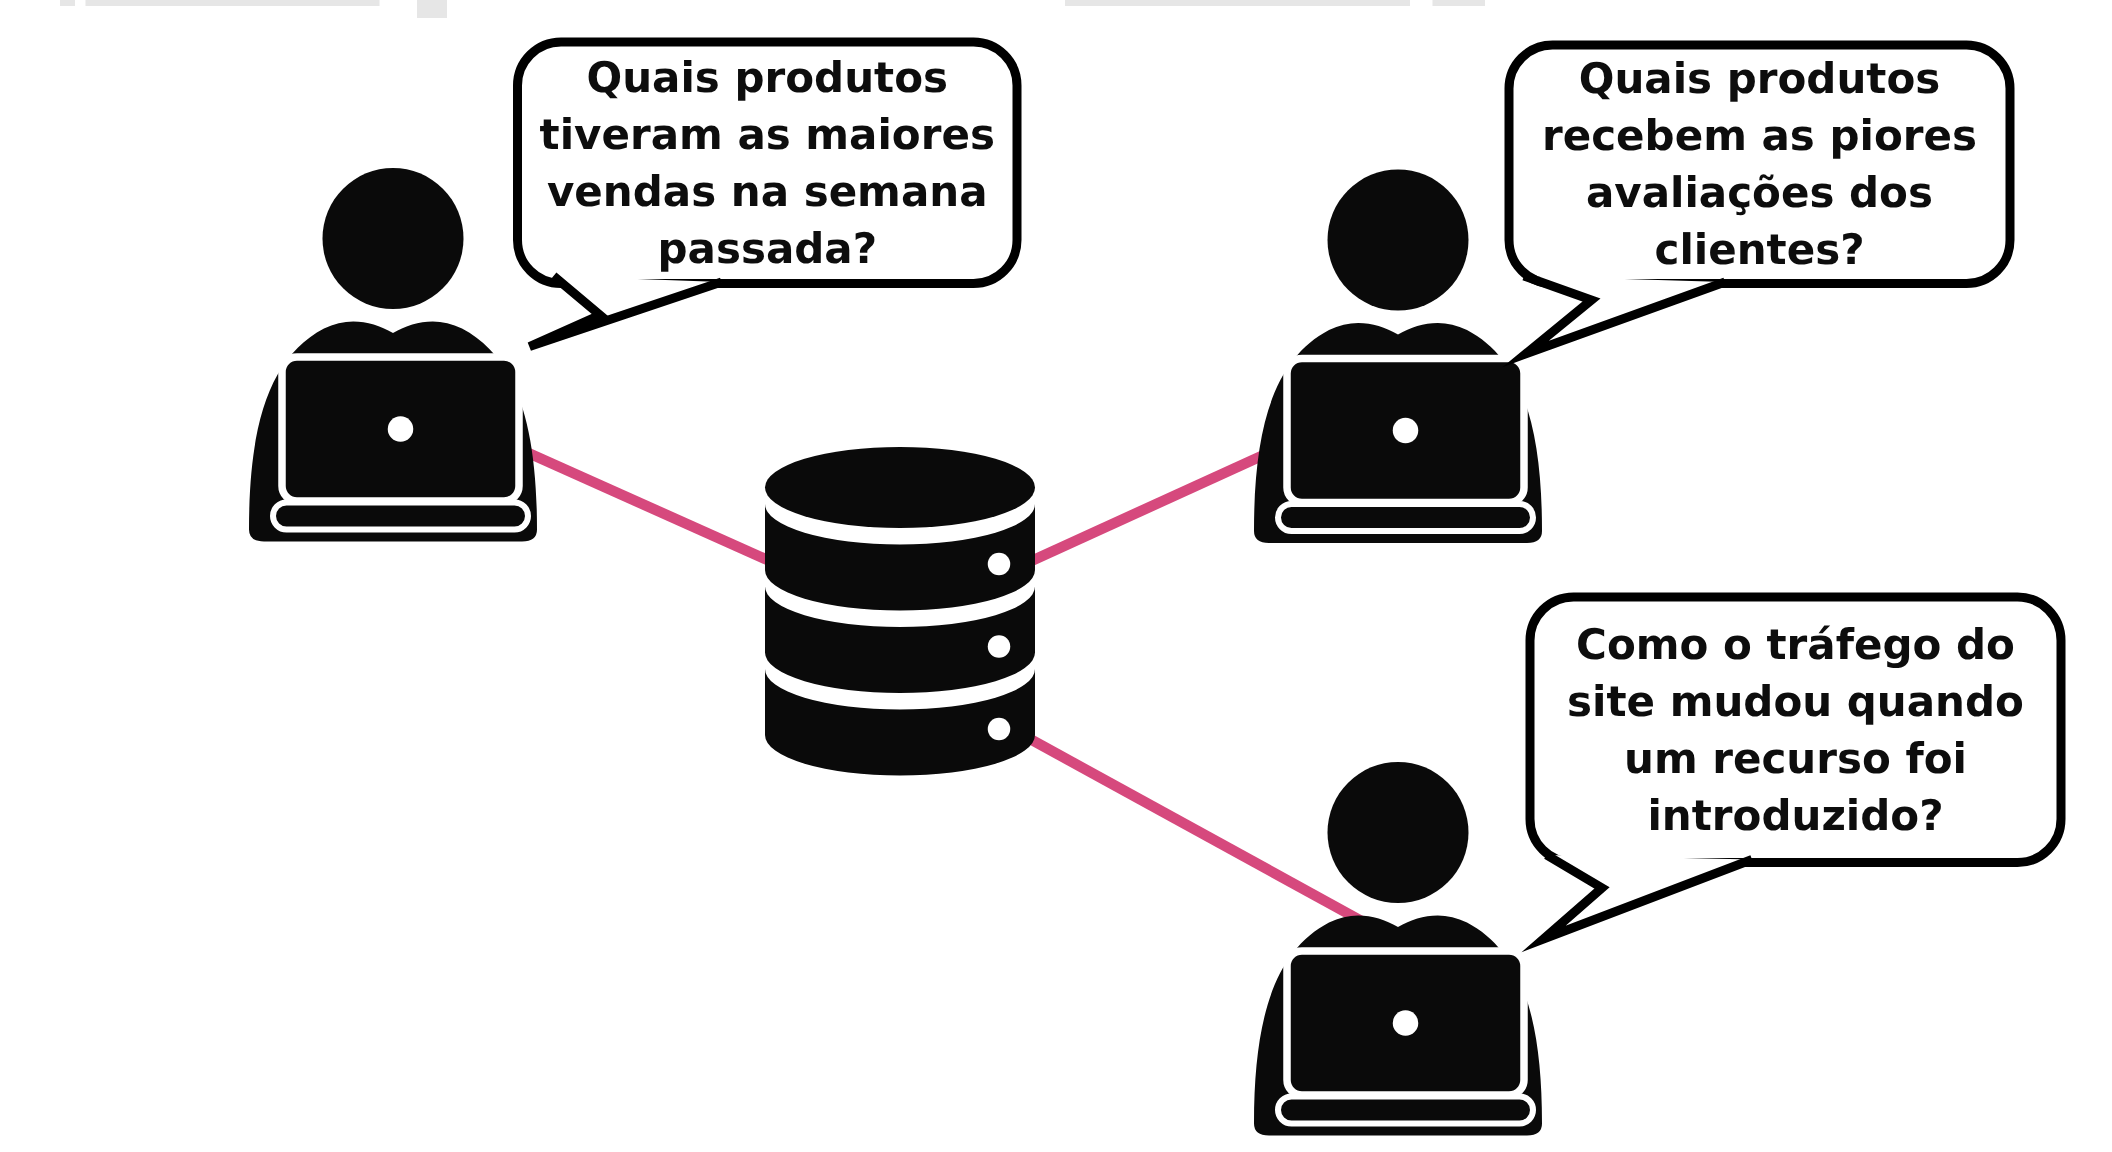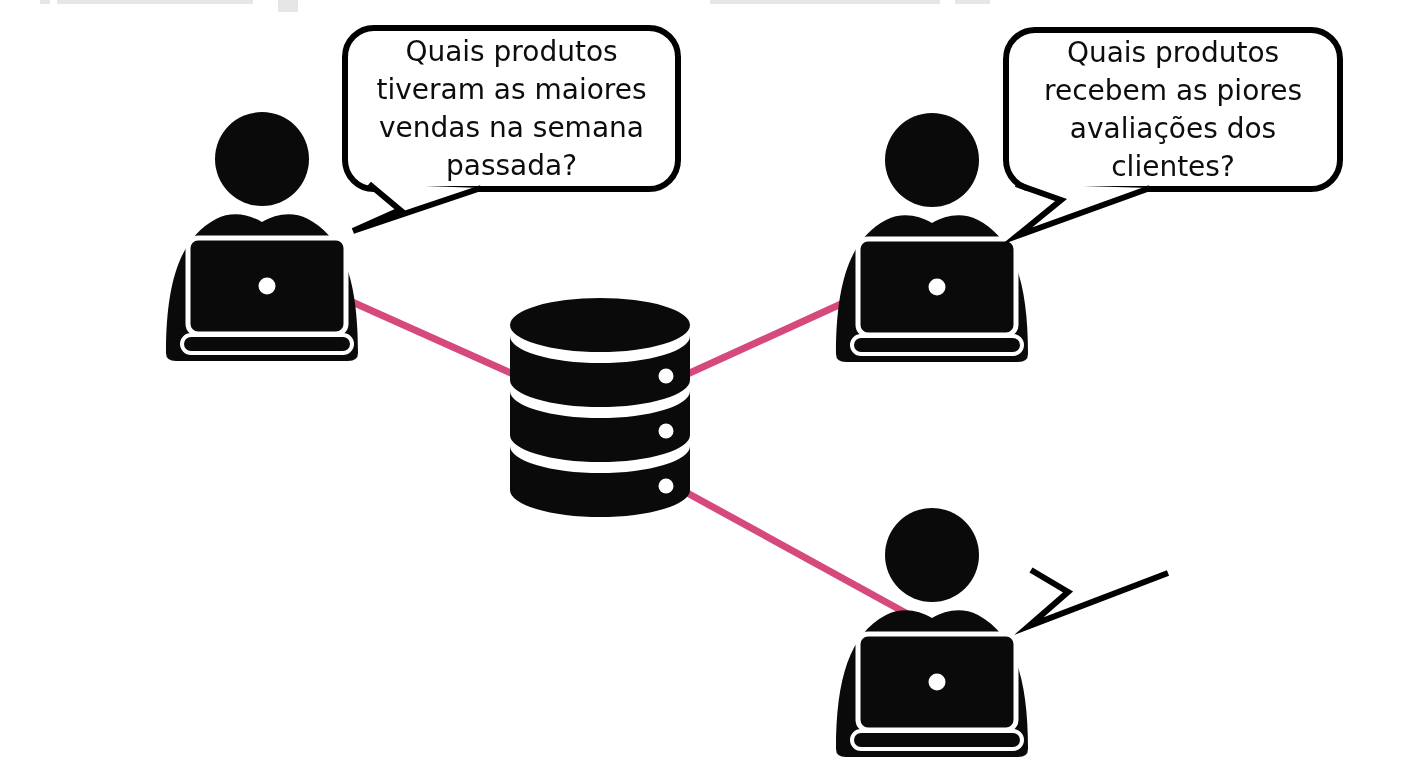--- a/index.html
+++ b/index.html
@@ -20,21 +20,21 @@
     align-items: center;
     justify-content: center;
     box-sizing: border-box;
     z-index: 1;
   }
   .bubble-text {
     white-space: pre-line;
     text-align: center;
     font-size: 28px;
     line-height: 38px;
-    font-weight: 400;
+    font-weight: 700;
     color: #0d0d0d;
   }
   .overlay {
     position: absolute;
     left: 0; top: 0;
     width: 1408px; height: 768px;
     z-index: 2;
     pointer-events: none;
   }
   .ink  { fill: var(--icon-black, #0a0a0a); }
@@ -67,20 +67,26 @@
 passada?</span>
   </div>
 
   <div class="bubble" style="left:1003px; top:27px; width:340px; height:165px;">
     <span class="bubble-text">Quais produtos
 recebem as piores
 avaliações dos
 clientes?</span>
   </div>
 
+  <div class="bubble" style="left:1017px; top:395px; width:360px; height:183px;">
+    <span class="bubble-text">Como o tráfego do
+site mudou quando
+um recurso foi
+introduzido?</span>
+  </div>
 
   <svg class="overlay" viewBox="0 0 1408 768" xmlns="http://www.w3.org/2000/svg">
 
     <defs>
       <g id="person-shape">
         <circle class="ink" cx="0" cy="-3" r="47"></circle>
         <path class="ink" d="M -96,191 C -96,120 -82,76 -46,57 C -30,49 -14,52 0,60 C 14,52 30,49 46,57 C 82,76 96,120 96,191 Q 96,199 86,199 L -86,199 Q -96,199 -96,191 Z"></path>
         <rect class="panel" x="-74" y="76" width="158" height="96" rx="10"></rect>
         <rect class="panel base" x="-80" y="173" width="170" height="18" rx="9"></rect>
         <circle class="dotw" cx="5" cy="124" r="8.5"></circle>

